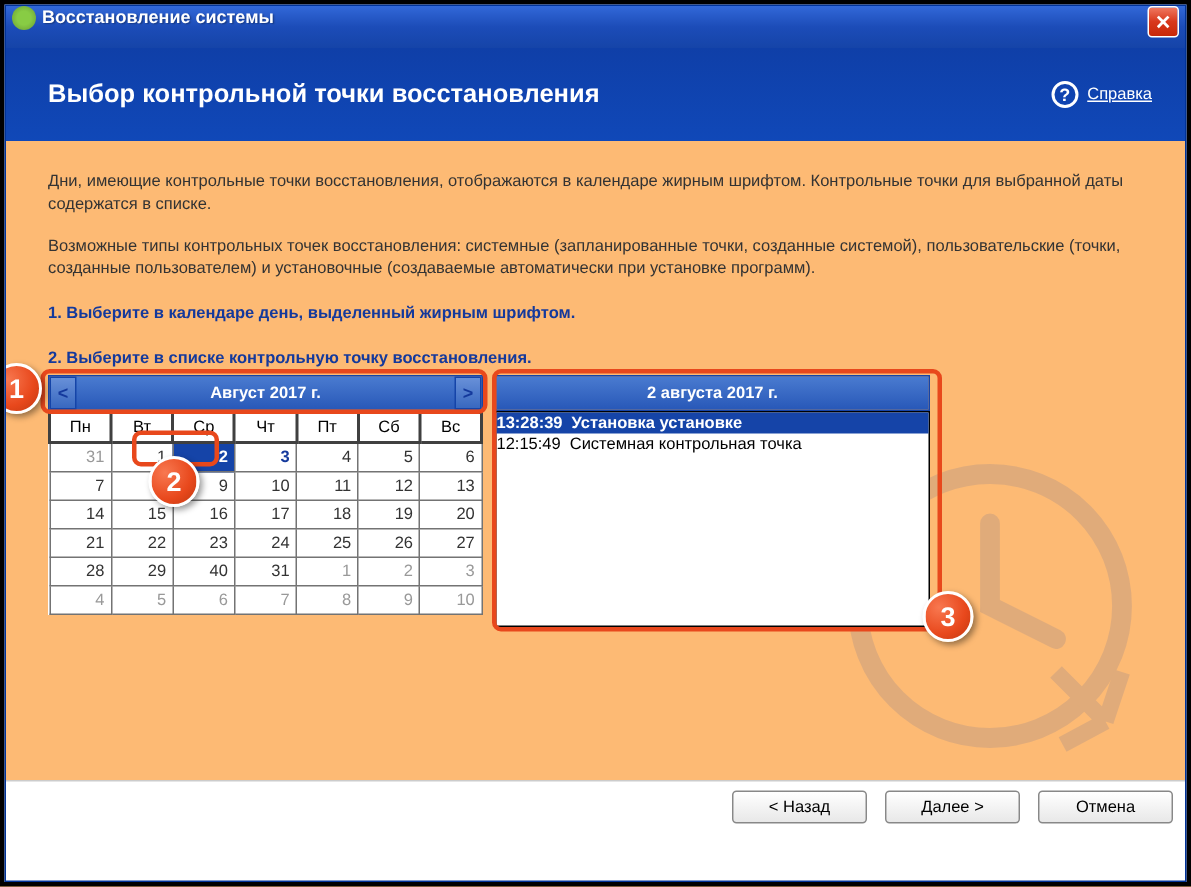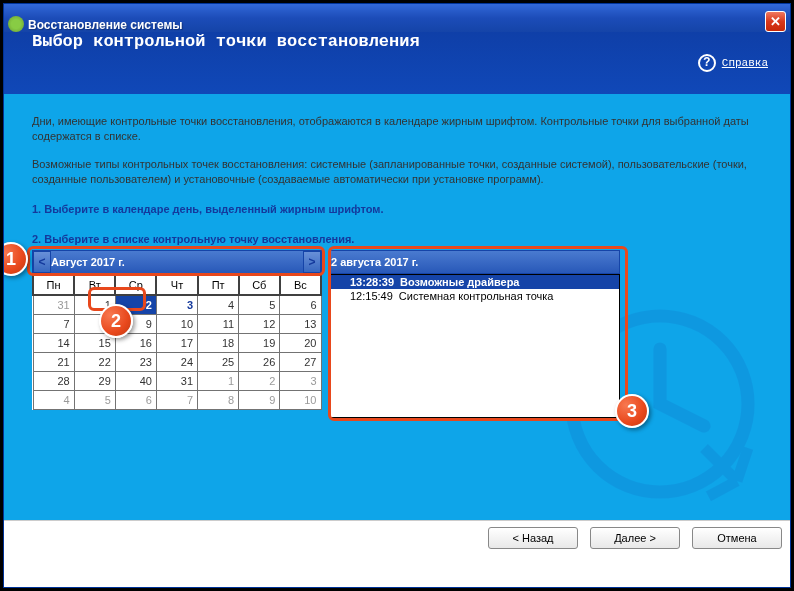--- a/index.html
+++ b/index.html
@@ -1,44 +1,44 @@
 <!DOCTYPE html>
 <html><head>
 <meta charset="utf-8">
 <style>
 * { box-sizing: border-box; margin: 0; padding: 0; }
 body { font-family: Tahoma, Arial, sans-serif; font-size: 11px; background: #000; width: 794px; height: 591px; position: relative; }
 .window { position: absolute; top: 3px; left: 3px; width: 788px; height: 585px; background: #fff; border: 1px solid #003399; }
-.titlebar { height: 28px; background: linear-gradient(to bottom, #3268D8 0%, #1C4CB8 50%, #1544A8 100%); display: flex; align-items: flex-end; padding: 0 4px; color: #fff; font-weight: bold; font-size: 12px; }
+.titlebar { height: 28px; background: linear-gradient(to bottom, #3268D8 0%, #1C4CB8 50%, #1544A8 100%); display: flex; align-items: flex-start; padding: 0 4px; color: #fff; font-weight: bold; font-size: 12px; }
 .titlebar-icon { width: 16px; height: 16px; margin-right: 4px; background: radial-gradient(circle, #88cc44 40%, #669933 100%); border-radius: 50%; }
 .titlebar-text { flex: 1; text-shadow: 1px 1px 1px rgba(0,0,0,0.3); }
 .close-btn { width: 21px; height: 21px; background: linear-gradient(to bottom, #F07860 0%, #D8381C 50%, #C82808 100%); border: 1px solid #fff; border-radius: 3px; color: #fff; font-weight: bold; display: flex; align-items: center; justify-content: center; font-size: 13px; cursor: pointer; }
-.header { height: 62px; background: linear-gradient(to bottom, #0F3FA8 0%, #1048B8 100%); display: flex; padding: 0 28px; position: relative; font-family: Liberation Mono, monospace; }
+.header { height: 62px; background: linear-gradient(to bottom, #0F3FA8 0%, #1048B8 100%); display: flex; align-items: center; padding: 0 28px; position: relative; }
 .header-title { color: #fff; font-size: 17px; font-weight: bold; }
 .help-area { position: absolute; right: 22px; top: 22px; display: flex; align-items: center; gap: 6px; }
 .help-icon { width: 18px; height: 18px; border: 2px solid #fff; border-radius: 50%; color: #fff; display: flex; align-items: center; justify-content: center; font-weight: bold; font-size: 12px; }
 .help-link { color: #fff; text-decoration: underline; font-size: 11px; cursor: pointer; }
-.content { padding: 20px 28px 0 28px; height: 460px; position: relative; background: #0ea5e9; overflow: hidden; }
+.content { padding: 20px 28px 0 28px; height: 460px; position: relative; background: #fdba74; overflow: hidden; }
 .intro { color: #333; font-size: 11px; line-height: 1.4; margin-bottom: 12px; }
 .instructions { display: flex; gap: 16px; margin-top: 14px; flex-direction: column; }
 .instr-col { flex: 1; color: #14399C; font-weight: bold; font-size: 11px; line-height: 1.3; }
 .panels { display: flex; gap: 8px; margin-top: 4px; position: relative; }
 .calendar-panel { width: 290px; }
 .list-panel { width: 290px; }
 .panel-header { height: 24px; background: linear-gradient(to bottom, #4A7BD0 0%, #2858B8 100%); border: 1px solid #1544A8; display: flex; align-items: center; color: #fff; font-weight: bold; font-size: 11px; }
 .nav-btn { width: 18px; height: 22px; background: linear-gradient(to bottom, #6890D8 0%, #3868C0 100%); border: 1px solid #1544A8; color: #14399C; display: flex; align-items: center; justify-content: center; cursor: pointer; font-weight: bold; font-size: 12px; }
-.panel-header-text { flex: 1; }
+.panel-header-text { flex: 1; text-align: center; }
 .calendar-table { width: 100%; border-collapse: collapse; background: #fff; }
 .calendar-table th { background: #fff; border: 2px solid #404040; padding: 3px 0; font-weight: normal; font-size: 11px; text-align: center; }
 .calendar-table td { border: 1px solid #737373; padding: 3px 4px; text-align: right; font-size: 11px; height: 18px; color: #333; }
 .calendar-table td.other-month { color: #999; }
 .calendar-table td.bold { font-weight: bold; color: #14399C; }
 .selected-cell { background: #1544A8 !important; color: #fff !important; }
 .list-box { height: 144px; border: 1px solid #000; background: #fff; font-size: 11px; }
-.list-row { padding: 1px 19px; display: flex; gap: 6px; }
+.list-row { padding: 1px 0; display: flex; gap: 6px; }
 .list-row.selected { background: #1544A8; color: #fff; font-weight: bold; }
 .list-row .time { }
 .highlight-box { position: absolute; border: 3px solid #E8481C; border-radius: 6px; pointer-events: none; }
 .annotation-badge { position: absolute; width: 34px; height: 34px; border-radius: 50%; background: radial-gradient(circle at 30% 30%, #F87850 0%, #E8481C 60%, #C03810 100%); border: 2px solid #fff; color: #fff; font-weight: bold; font-size: 18px; display: flex; align-items: center; justify-content: center; box-shadow: 2px 2px 4px rgba(0,0,0,0.4); }
 .footer { position: absolute; bottom: 0; left: 0; right: 0; height: 34px; border-top: 1px solid #ccc; display: flex; align-items: center; justify-content: flex-end; padding: 0 8px; gap: 12px; background: #fff; }
 .wiz-btn { min-width: 90px; height: 22px; background: linear-gradient(to bottom, #fff 0%, #E8E8E8 100%); border: 1px solid #888; border-radius: 3px; font-size: 11px; cursor: pointer; padding: 0 14px; }
 .watermark { position: absolute; right: 20px; bottom: 40px; width: 220px; height: 220px; opacity: 0.12; pointer-events: none; }
 .watermark svg { width: 100%; height: 100%; }
 </style>
 </head>
@@ -154,21 +154,21 @@
         </table>
       </div>
 
       <div class="list-panel">
         <div class="panel-header">
           <div class="panel-header-text">2 августа 2017 г.</div>
         </div>
         <div class="list-box" id="list-box">
             <div class="list-row selected">
               <span class="time">13:28:39</span>
-              <span>Возможные драйвера</span>
+              <span>Установка установке</span>
             </div>
             <div class="list-row">
               <span class="time">12:15:49</span>
               <span>Системная контрольная точка</span>
             </div>
           </div>
       </div>
 
       <div class="highlight-box" style="left:-5px; top:-4px; width:298px; height:30px;"></div>
       <div class="highlight-box" style="left:56px; top:37px; width:58px; height:24px;"></div>

